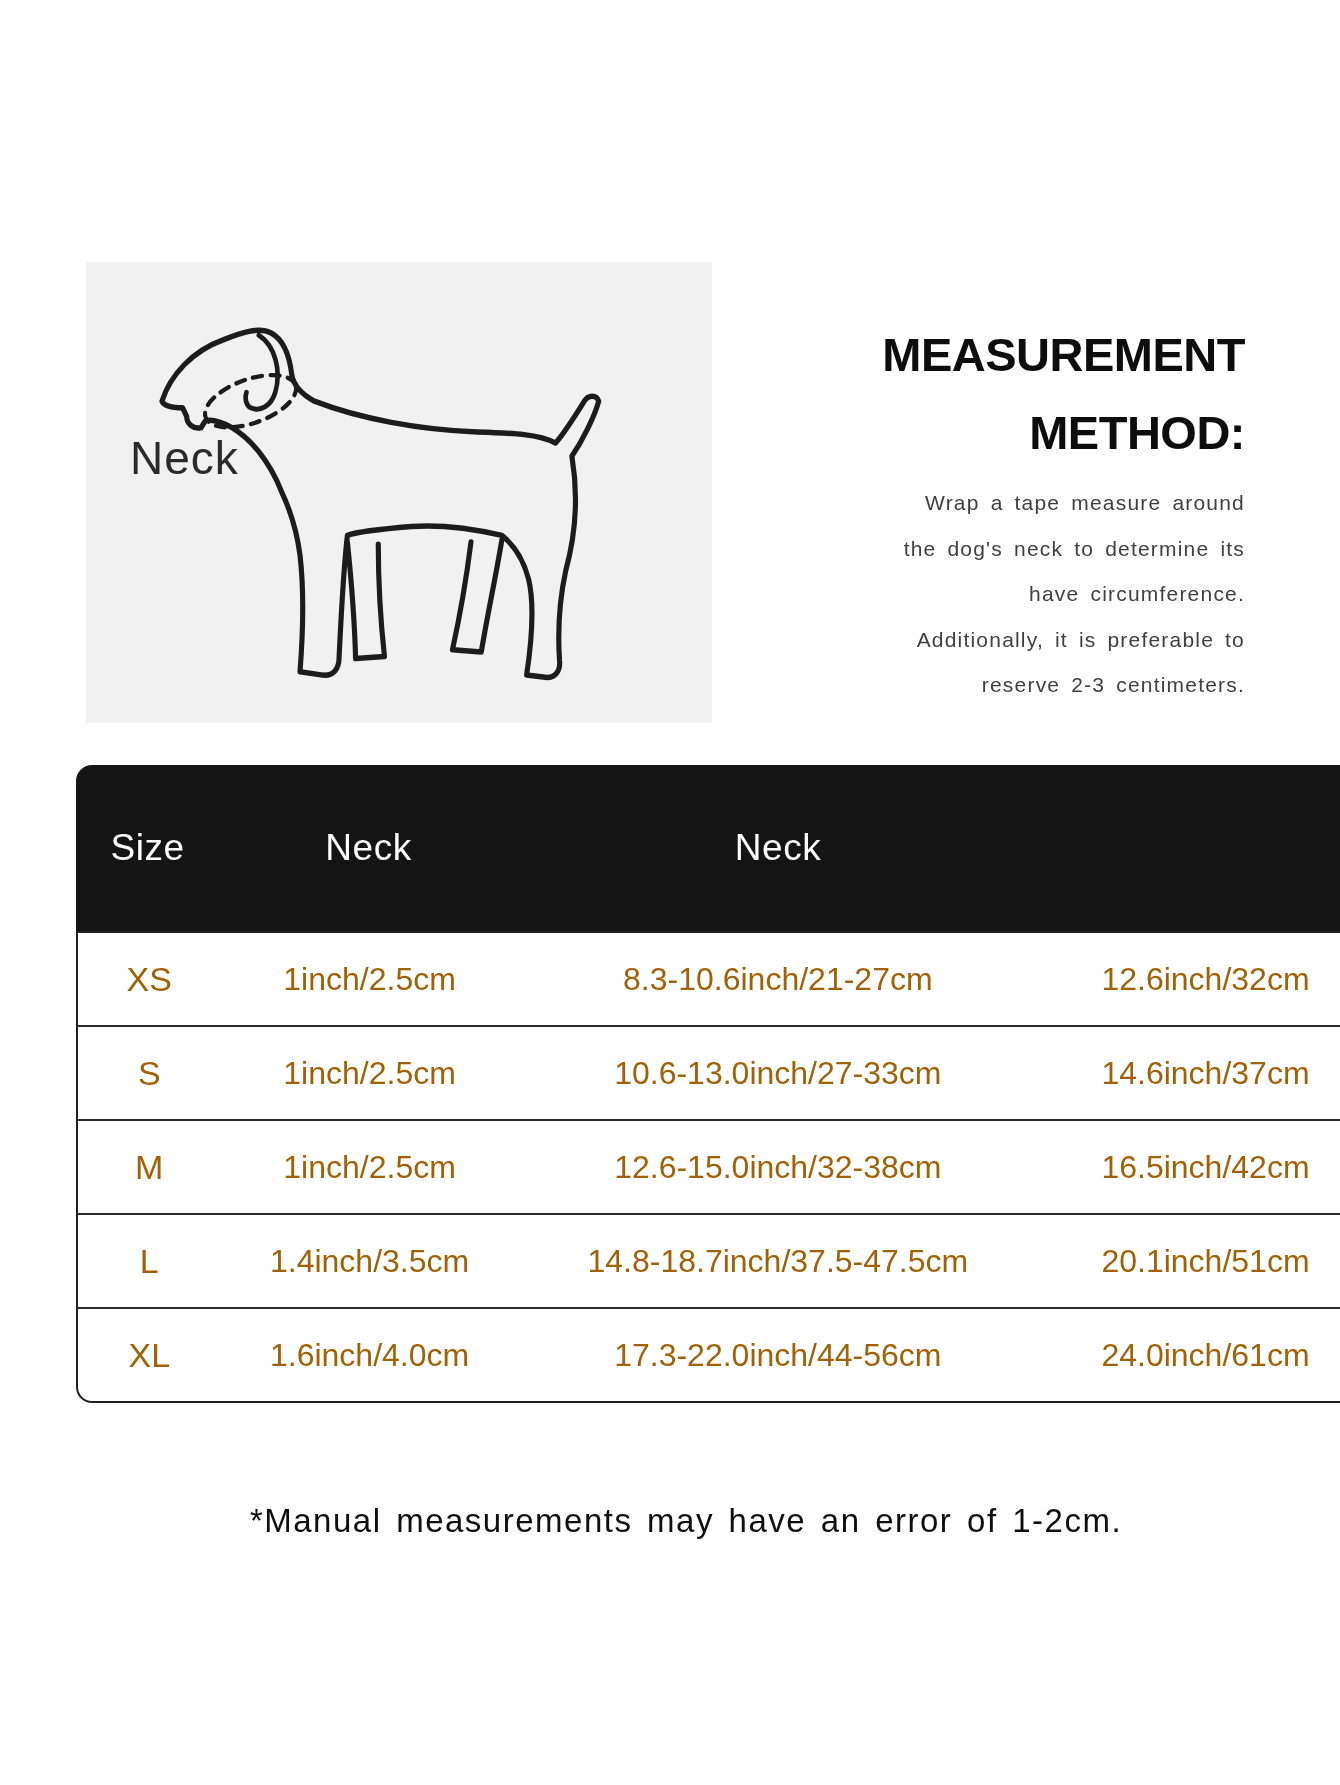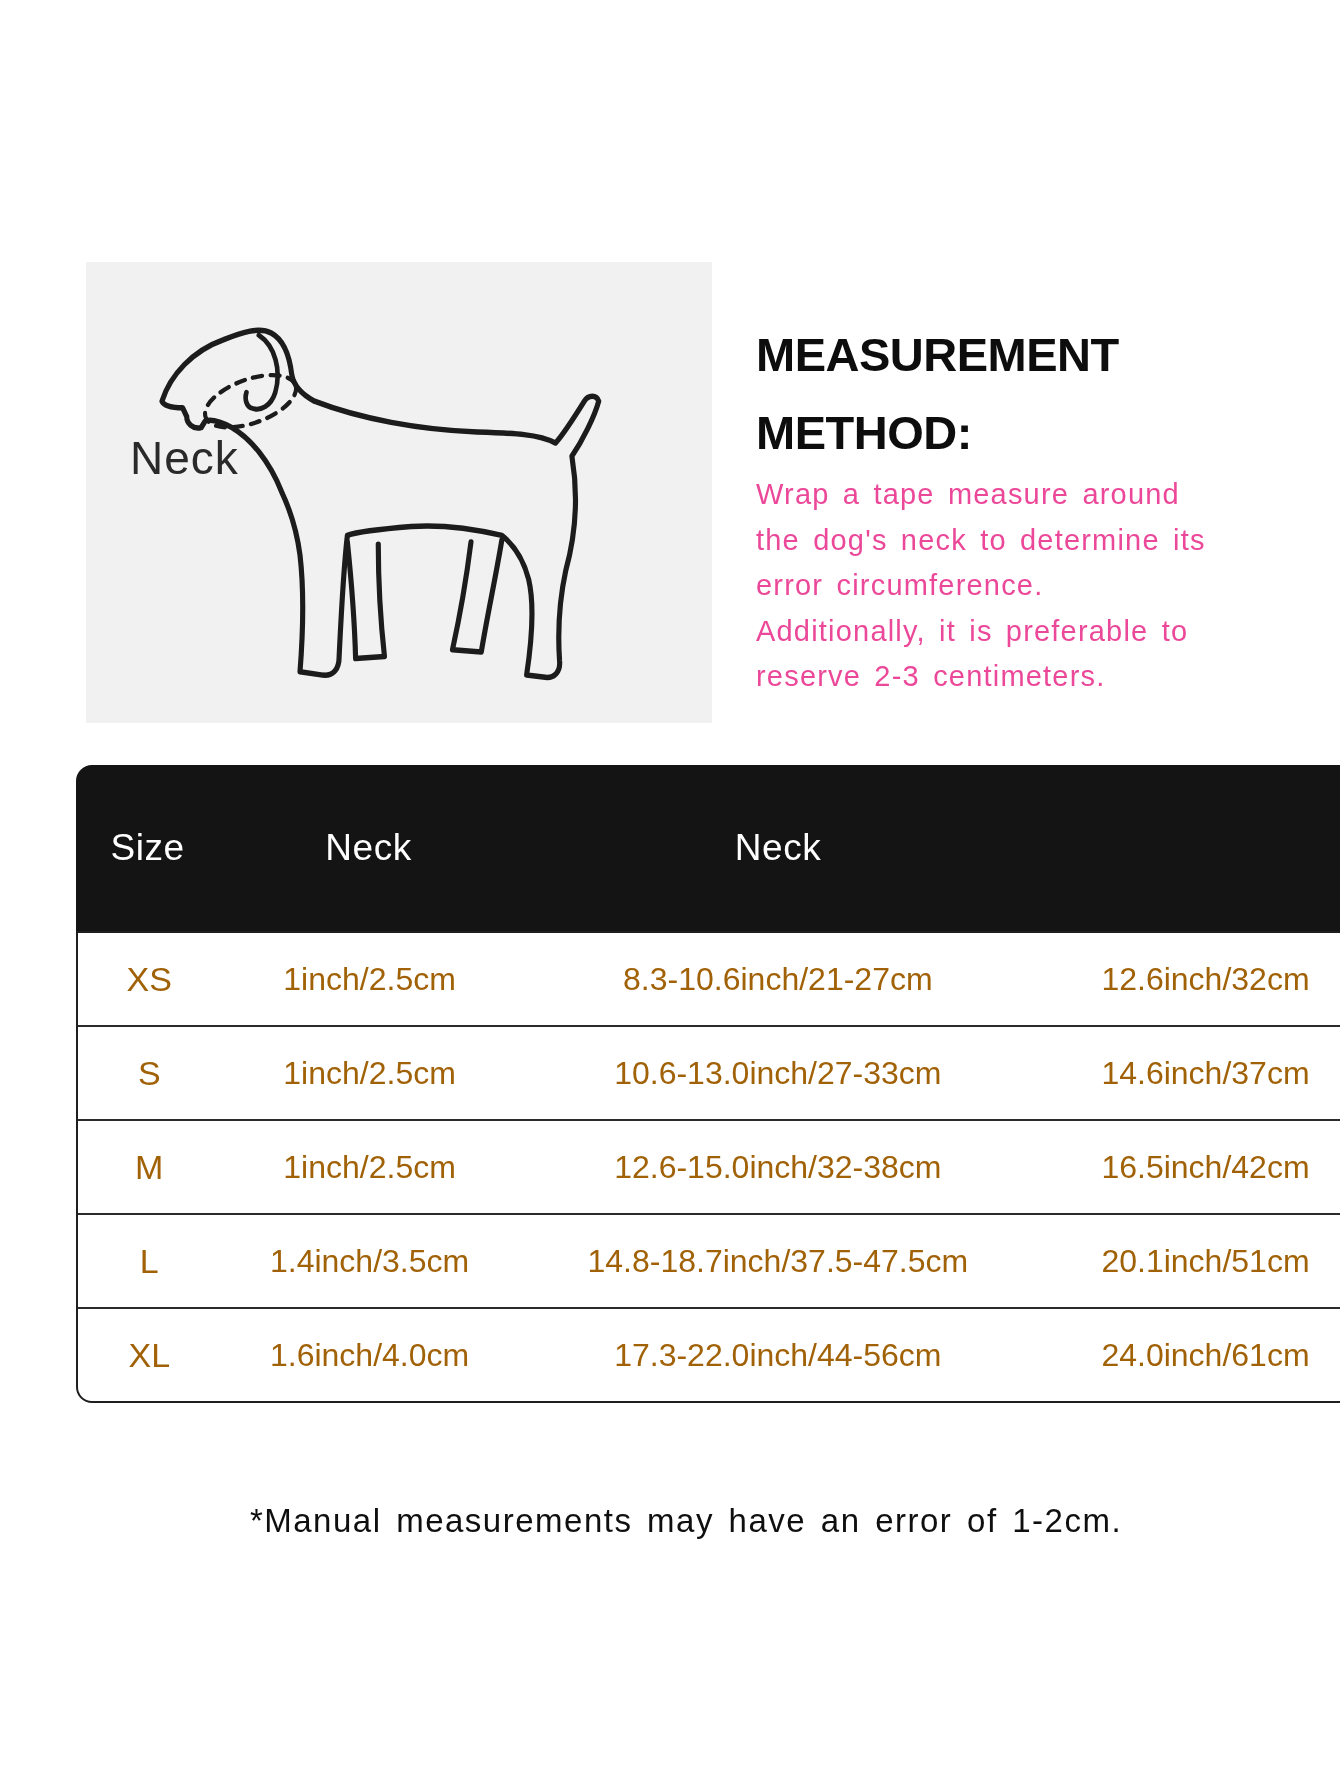--- a/index.html
+++ b/index.html
@@ -17,38 +17,39 @@
     position: absolute;
     left: 86px; top: 262px;
     width: 626px; height: 461px;
     background: #f1f1f2;
   }
   .illustration-panel svg { display: block; width: 100%; height: 100%; }
 
   
   .measure-block {
     position: absolute;
-    left: 756px; top: 316px;
+    left: 735px; top: 316px;
     width: 510px;
+    text-align: right;
   }
   .measure-heading {
     margin: 0;
     font-size: 47px;
     font-weight: 700;
     line-height: 78px;
     letter-spacing: -0.5px;
     color: #0d0d0d;
   }
   .measure-body {
-    margin: 0 0 0 0;
-    font-size: 29px;
+    margin: 8px 0 0 0;
+    font-size: 21px;
     line-height: 45.5px;
     letter-spacing: 1.2px;
     word-spacing: 4px;
-    color: #ec4899;
+    color: #404040;
   }
   .measure-body .line { display: block; white-space: nowrap; }
 
   
   .size-table {
     position: absolute;
     left: 76px; top: 765px;
     width: 1300px;
   }
   .thead {
@@ -149,21 +150,21 @@
   </section>
 
   <section class="measure-block">
     <h2 class="measure-heading">
       <div>MEASUREMENT</div>
       <div>METHOD:</div>
     </h2>
     <p class="measure-body">
       <span class="line">Wrap a tape measure around</span>
       <span class="line">the dog's neck to determine its</span>
-      <span class="line">error circumference.</span>
+      <span class="line">have circumference.</span>
       <span class="line">Additionally, it is preferable to</span>
       <span class="line">reserve 2-3 centimeters.</span>
     </p>
   </section>
 
   <section class="size-table">
     <div class="thead">
       <span class="th">Size</span>
       <span class="th">Neck</span>
       <span class="th">Neck</span>

